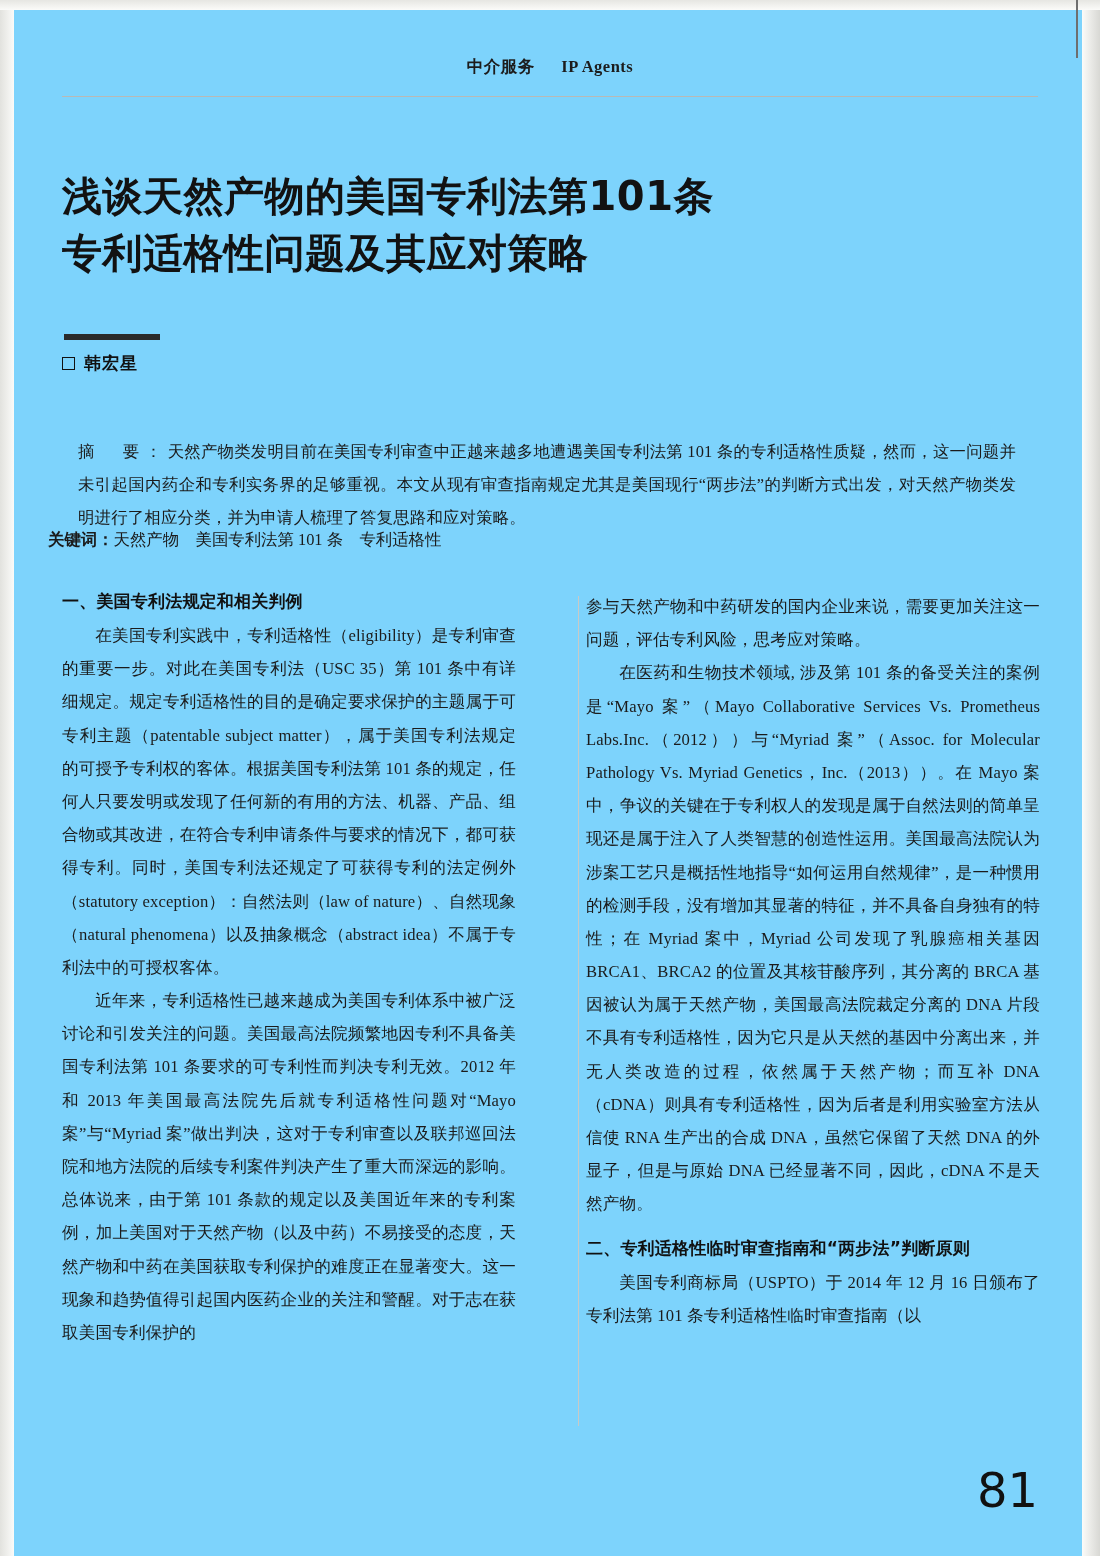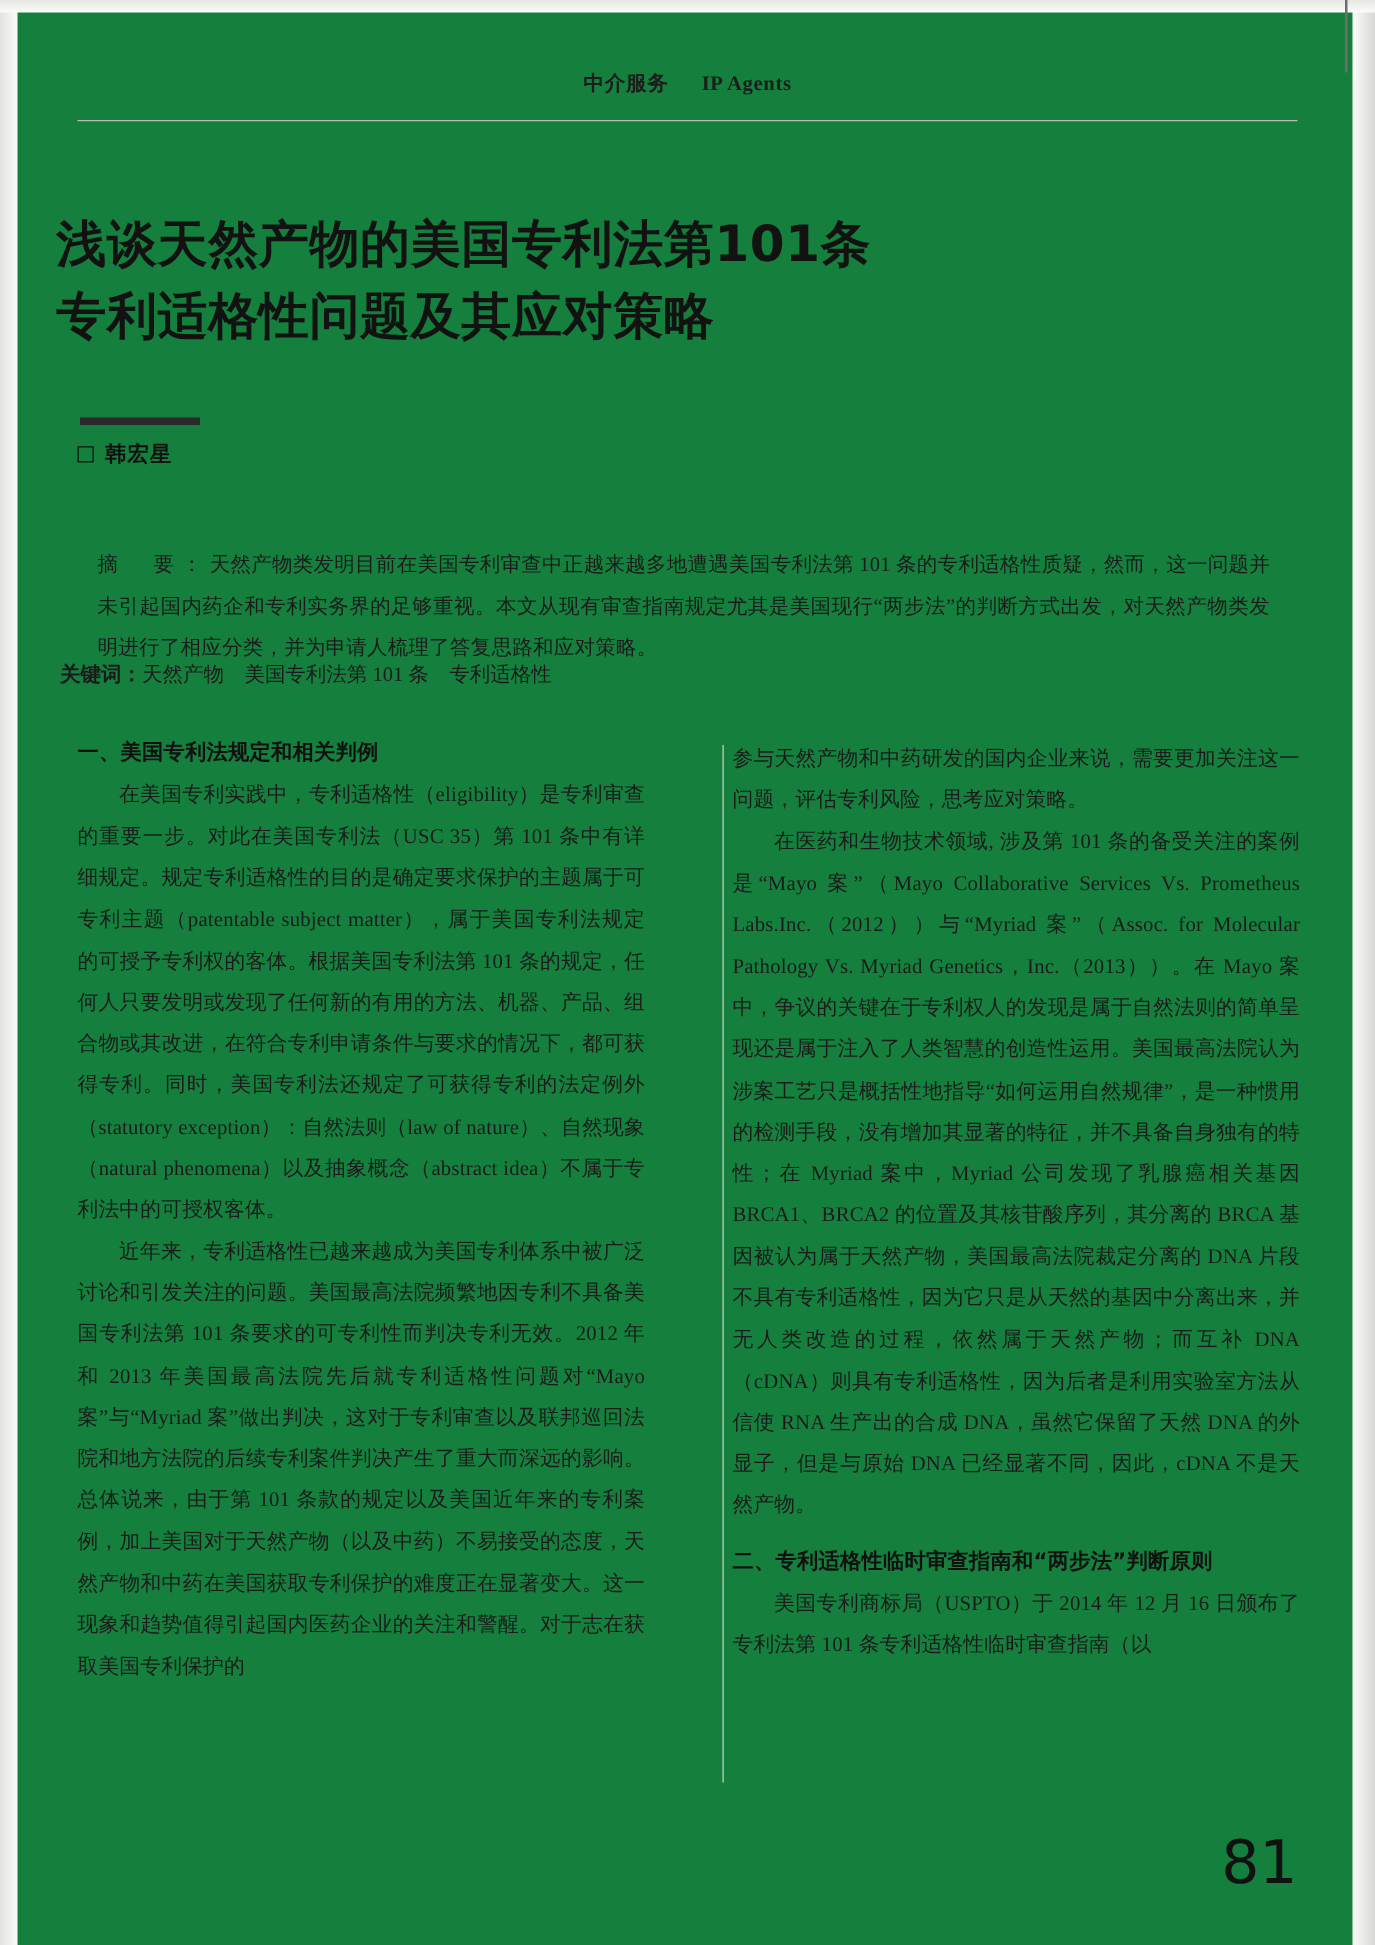--- a/index.html
+++ b/index.html
@@ -11,21 +11,21 @@
     height: 1556px;
     background: #ffffff;
     font-family: "Liberation Serif", serif;
     color: #1a1a1a;
     position: relative;
     overflow: hidden;
   }
   .page {
     position: absolute;
     inset: 0;
-    background: #15803d;
+    background: #7dd3fc;
     box-sizing: border-box;
   }
   
   .scan-edge-left {
     position: absolute;
     left: 0; top: 0; bottom: 0;
     width: 14px;
     background: linear-gradient(to right, #e2e2de, #fbfbf9);
   }
   .scan-edge-right {
@@ -71,21 +71,21 @@
     left: 62px;
     right: 62px;
     top: 96px;
     height: 1px;
     background: #b9b9b5;
   }
 
   
   .title-block {
     position: absolute;
-    left: 45px;
+    left: 62px;
     right: 70px;
     top: 168px;
   }
   .doc-title {
     font-family: "DejaVu Sans", sans-serif;
     font-weight: bold;
     font-size: 40px;
     line-height: 1.42;
     letter-spacing: 0.5px;
     color: #121212;

